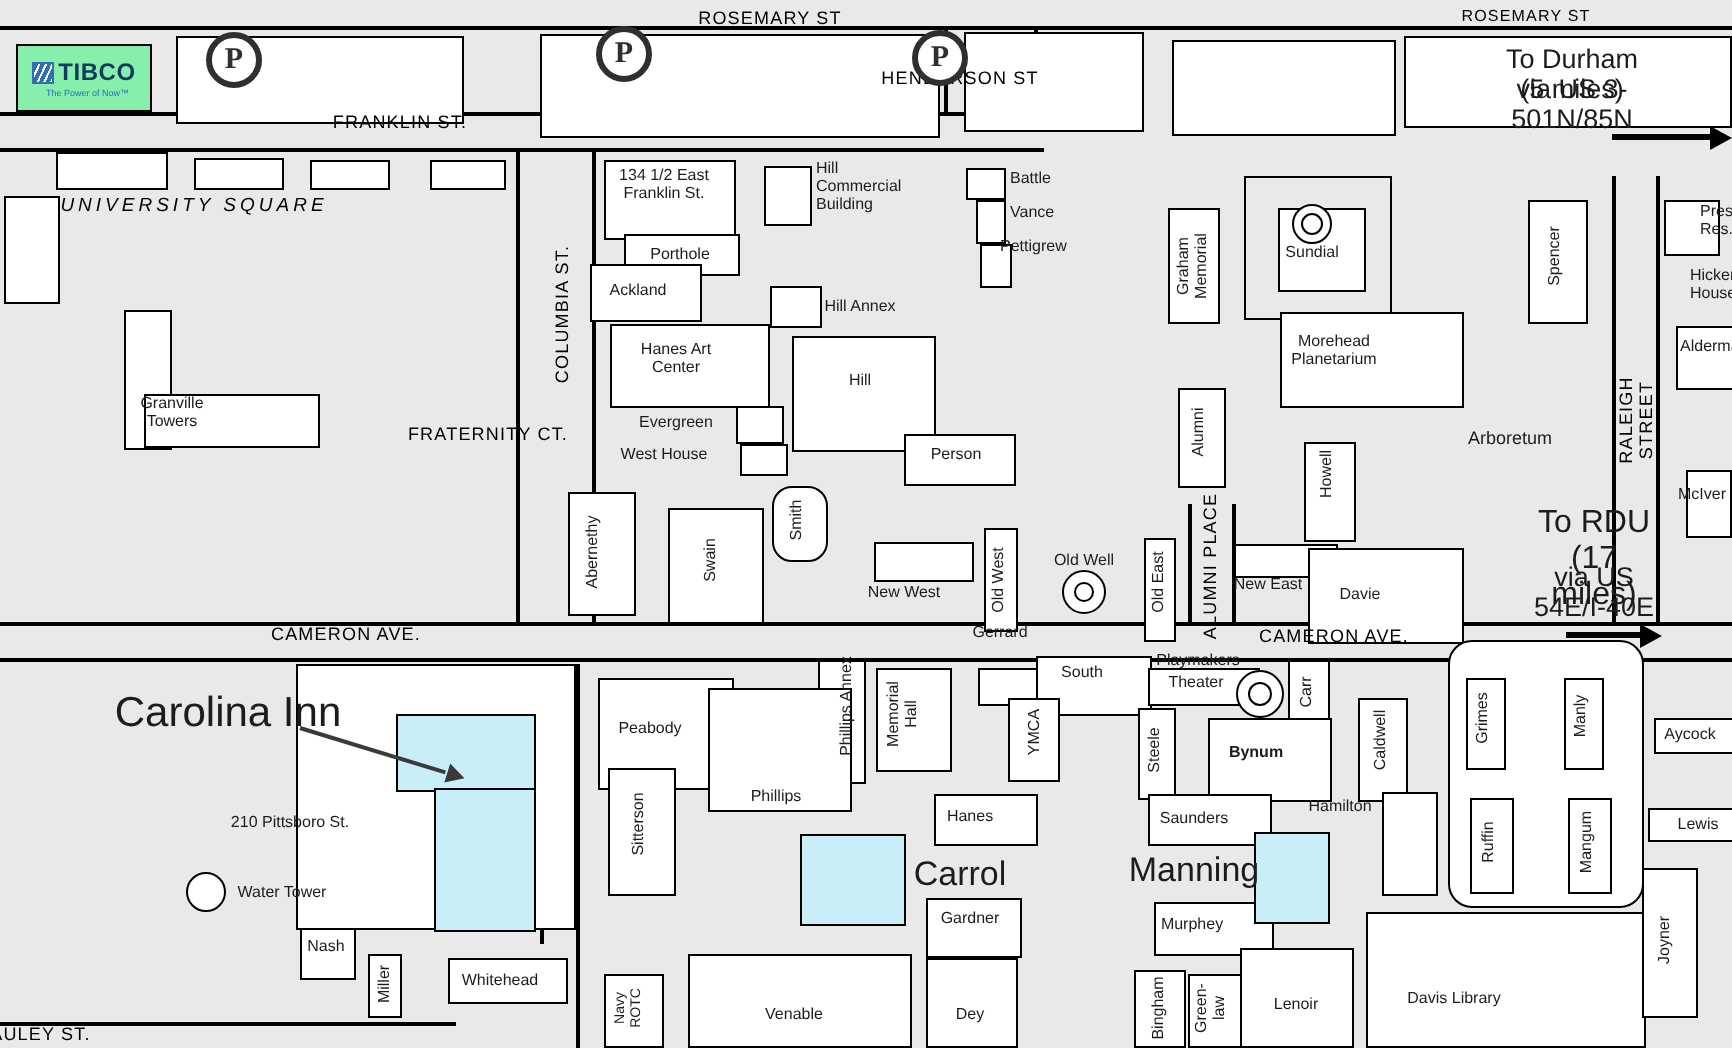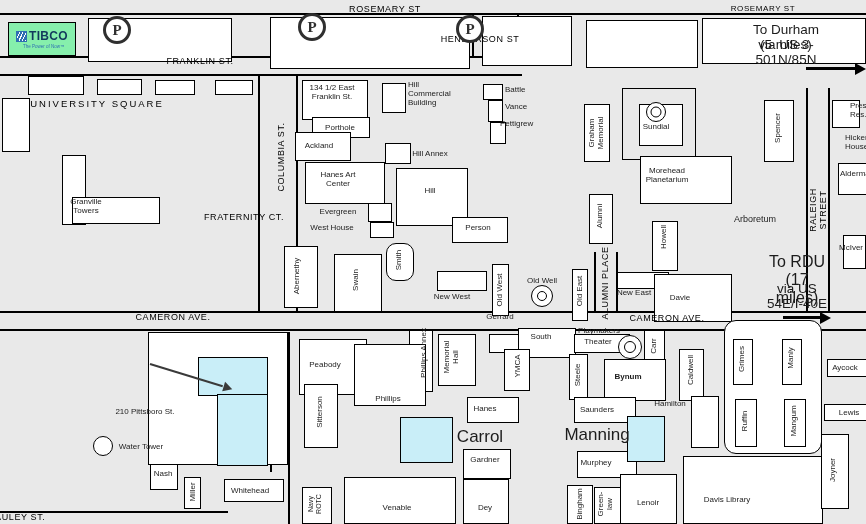--- a/index.html
+++ b/index.html
@@ -164,33 +164,34 @@
       <div class="circ" style="left: 50%; top: 50%; width: 11px; height: 11px;"></div>
     </div>
     <div class="circ" style="left: 103px; top: 446px; width: 20px; height: 20px;"></div>
     <div class="arrow" style="left: 806px; top: 67px; width: 50px; transform: rotate(0deg);"></div>
     <div class="arrow" style="left: 783px; top: 316px; width: 38px; transform: rotate(0deg);"></div>
     <div class="arrow thin" style="left: 150px; top: 363px; width: 76px; transform: rotate(17deg);"></div>
     <div class="lbl st" style="left: 385px; top: 9px;">ROSEMARY ST</div>
     <div class="lbl st" style="left: 763px; top: 9px; font-size: 8px;">ROSEMARY ST</div>
     <div class="lbl st" style="left: 480px; top: 39px;">HENDERSON ST</div>
     <div class="lbl st" style="left: 200px; top: 61px;">FRANKLIN ST.</div>
-    <div class="lbl st" style="left: 97px; top: 104px; font-size: 9.5px; letter-spacing: 2px;">UNIVERSITY SQUARE</div>
+    <div class="lbl st" style="left: 97px; top: 104px; font-size: 9.5px; letter-spacing: 2px; font-style: italic;">UNIVERSITY SQUARE</div>
     <div class="lbl st vert" style="left: 281px; top: 157px;">COLUMBIA ST.</div>
     <div class="lbl st" style="left: 244px; top: 217px;">FRATERNITY CT.</div>
     <div class="lbl st" style="left: 173px; top: 317px;">CAMERON AVE.</div>
     <div class="lbl st" style="left: 667px; top: 318px;">CAMERON AVE.</div>
     <div class="lbl st vert" style="left: 605px; top: 283px;">ALUMNI PLACE</div>
     <div class="lbl st vert" style="left: 818px; top: 210px;">RALEIGH STREET</div>
     <div class="lbl st left" style="left: -12px; top: 517px;">CAULEY ST.</div>
     <div class="lbl" style="left: 755px; top: 219px; font-size: 9px;">Arboretum</div>
     <div class="lbl" style="left: 786px; top: 37px; font-size: 13.5px;">To Durham (5 miles)</div>
     <div class="lbl" style="left: 786px; top: 52px; font-size: 13.5px;">via US 3-501N/85N</div>
     <div class="lbl" style="left: 797px; top: 280px; font-size: 16px;">To RDU (17 miles)</div>
     <div class="lbl" style="left: 797px; top: 296px; font-size: 13.5px;">via US 54E/I-40E</div>
+    <div class="lbl" style="left: 114px; top: 357px; font-size: 21px;">Carolina Inn</div>
     <div class="lbl" style="left: 480px; top: 437px; font-size: 17px;">Carrol</div>
     <div class="lbl" style="left: 597px; top: 435px; font-size: 17px;">Manning</div>
     <div class="lbl" style="left: 332px; top: 93px;">134 1/2 East
 Franklin St.</div>
     <div class="lbl left" style="left: 408px; top: 94px;">Hill
 Commercial
 Building</div>
     <div class="lbl left" style="left: 505px; top: 90px;">Battle</div>
     <div class="lbl left" style="left: 505px; top: 107px;">Vance</div>
     <div class="lbl left" style="left: 500px; top: 124px;">Pettigrew</div>

